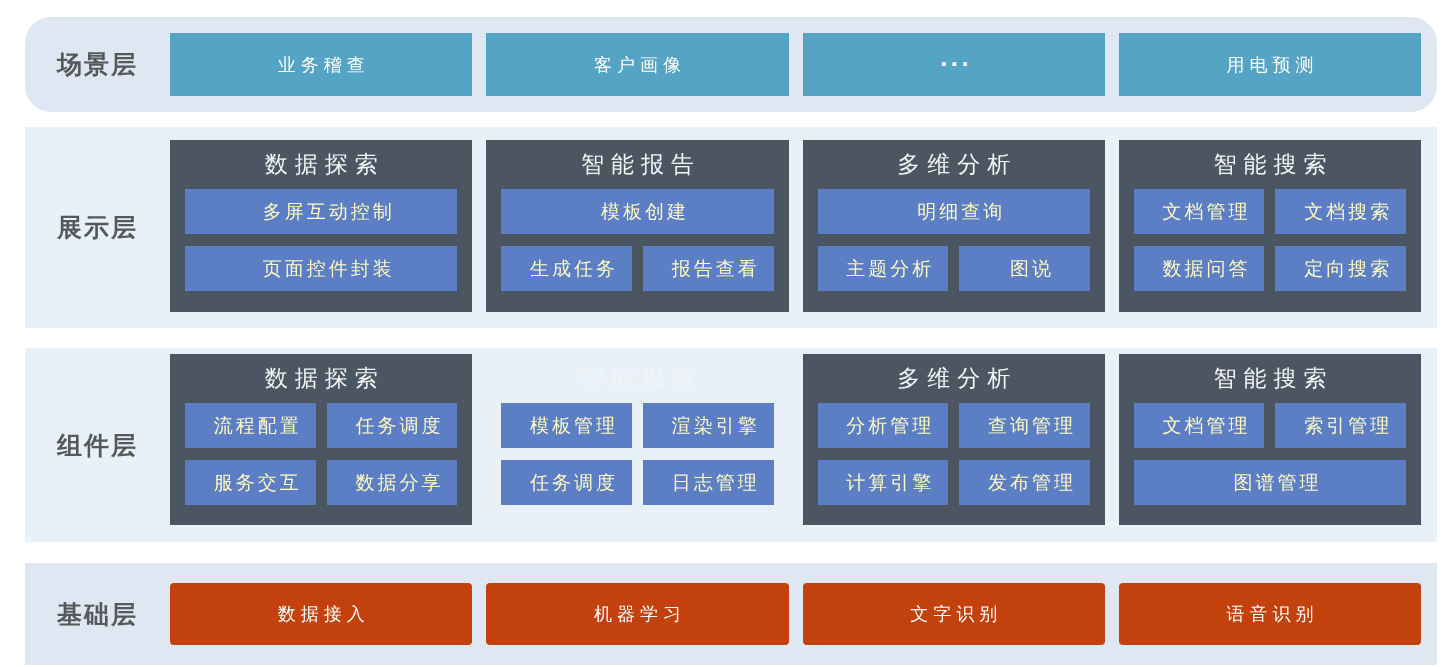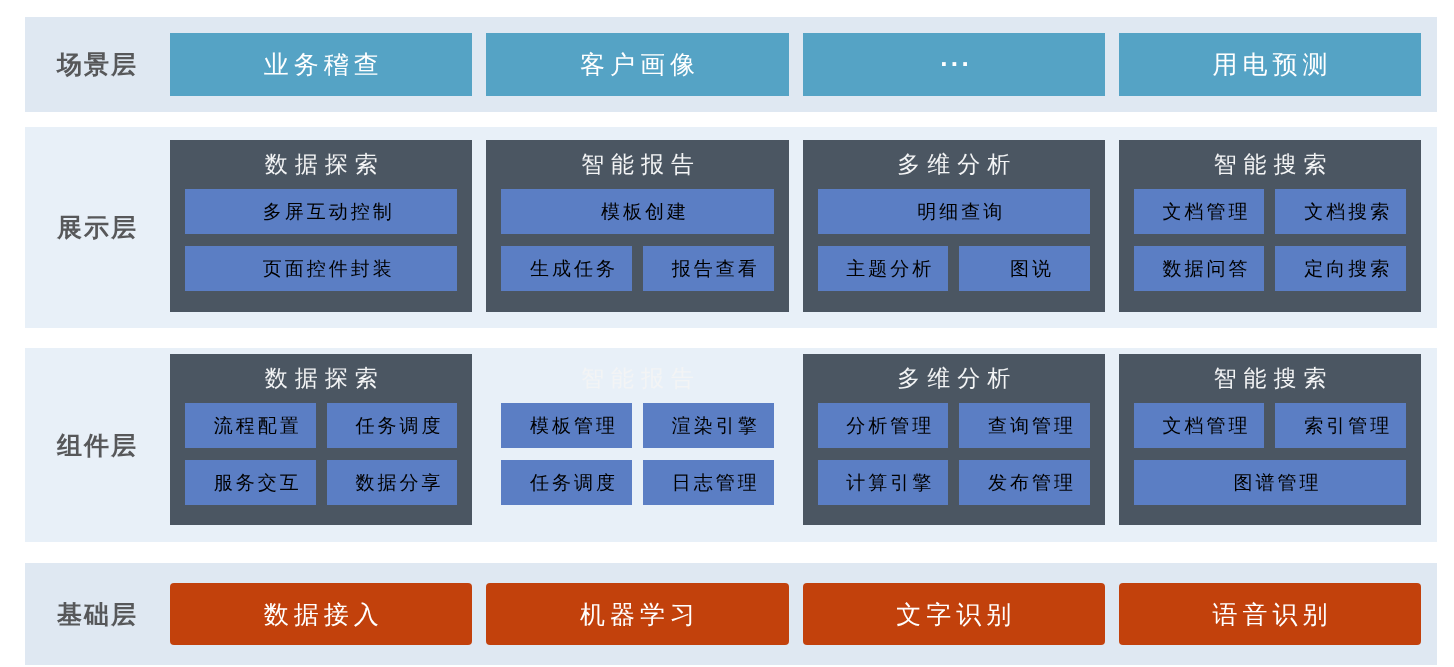--- a/index.html
+++ b/index.html
@@ -3,56 +3,56 @@
 <meta charset="utf-8">
 <style>
   html,body{margin:0;padding:0;background:#ffffff;}
   .canvas{
     position:relative;width:1454px;height:667px;background:#ffffff;
     font-family:"Liberation Sans",sans-serif;overflow:hidden;
   }
   .row{position:absolute;left:25px;width:1412px;display:flex;}
   .row-outer{background:#dfe8f2;}
   .row-inner{background:#e8f0f8;}
-  .row-1{top:17px;height:95px;}
+  .row-1{top:17px;height:95px;border-radius:26px;}
   .row-2{top:127px;height:201px;}
   .row-3{top:348px;height:194px;}
   .row-4{top:563px;height:102px;}
 
   .layer-label{
     width:145px;flex:0 0 145px;display:flex;align-items:center;justify-content:center;
     font-weight:bold;font-size:25px;color:#57585a;letter-spacing:2px;
   }
   .row-content{flex:1;display:flex;gap:14px;margin-right:16px;}
   .row-1 .row-content,.row-4 .row-content{align-items:center;}
   .row-2 .row-content{padding:13px 0 16px;}
   .row-3 .row-content{padding:6px 0 17px;}
 
   .big-btn{
     flex:1;display:flex;align-items:center;justify-content:center;
     color:#ffffff;font-family:Liberation Sans, sans-serif;
-    font-size:25px;letter-spacing:5px;padding-left:5px;box-sizing:border-box;
+    font-size:18px;letter-spacing:5px;padding-left:5px;box-sizing:border-box;
   }
   .scenario-btn{background:#55a3c5;height:63px;}
   .foundation-btn{background:#c2410c;height:62px;border-radius:4px;}
 
   .card{
     flex:1;background:#4b5662;display:flex;flex-direction:column;
     padding:0 15px 10px;box-sizing:border-box;
   }
   .card.no-panel{background:transparent;}
   .card-title{
     height:49px;flex:0 0 49px;display:flex;align-items:center;justify-content:center;
     color:#f3f4f5;font-size:23px;letter-spacing:7px;padding-left:7px;box-sizing:border-box;
     font-family:"DejaVu Serif","Liberation Serif",serif;
   }
   .btn-row{display:flex;gap:11px;height:45px;flex:0 0 45px;margin-bottom:12px;}
   .sub-btn{
     flex:1;background:#5b7ec4;display:flex;align-items:center;justify-content:center;
-    color:#000000;font-size:19px;letter-spacing:3px;padding-left:15px;box-sizing:border-box;
+    color:#fef9c3;font-size:19px;letter-spacing:3px;padding-left:15px;box-sizing:border-box;
     font-family:"DejaVu Serif","Liberation Serif",serif;white-space:nowrap;
   }
   .ellipsis-btn{font-weight:bold;letter-spacing:2px;font-size:26px;font-family:"Liberation Sans",sans-serif;}
 </style>
 </head>
 <body>
 
 <div class="canvas">
 
   <section class="row row-1 row-outer">

